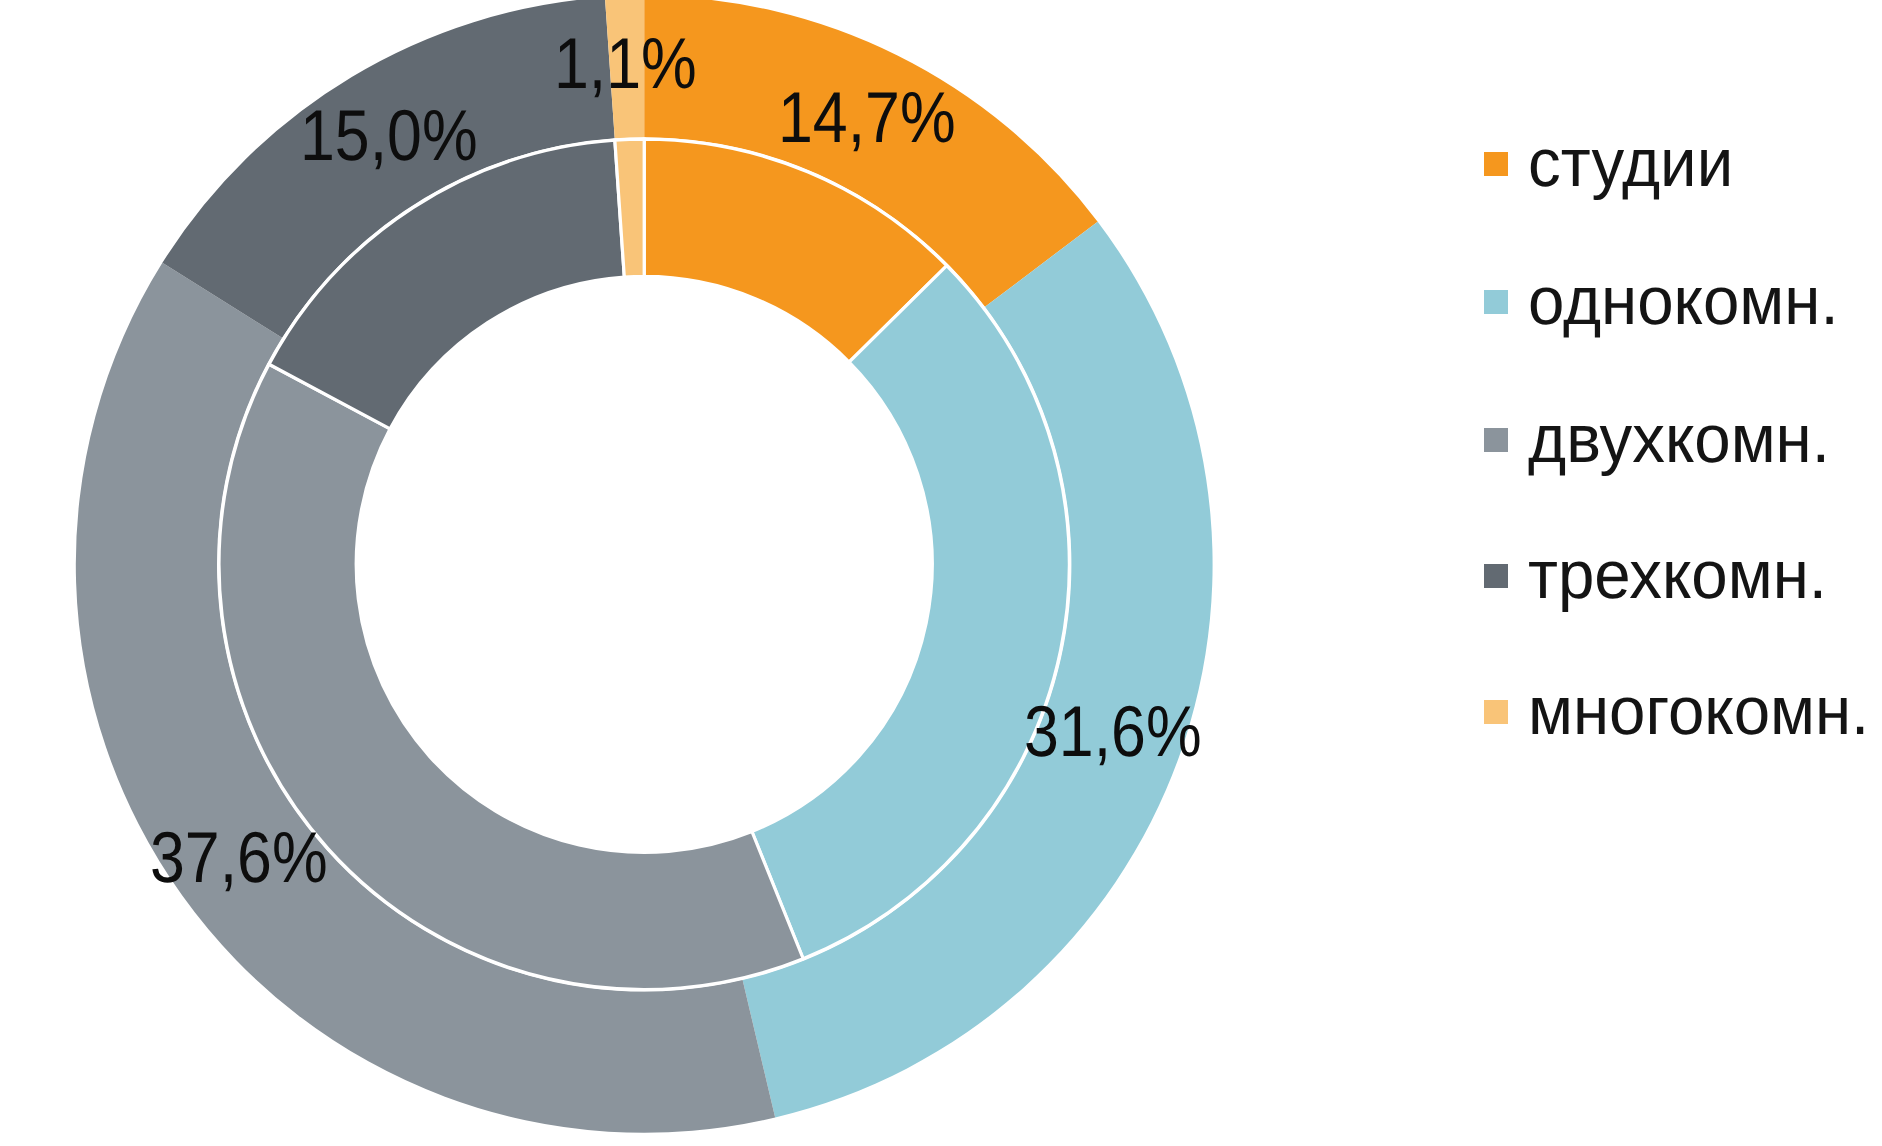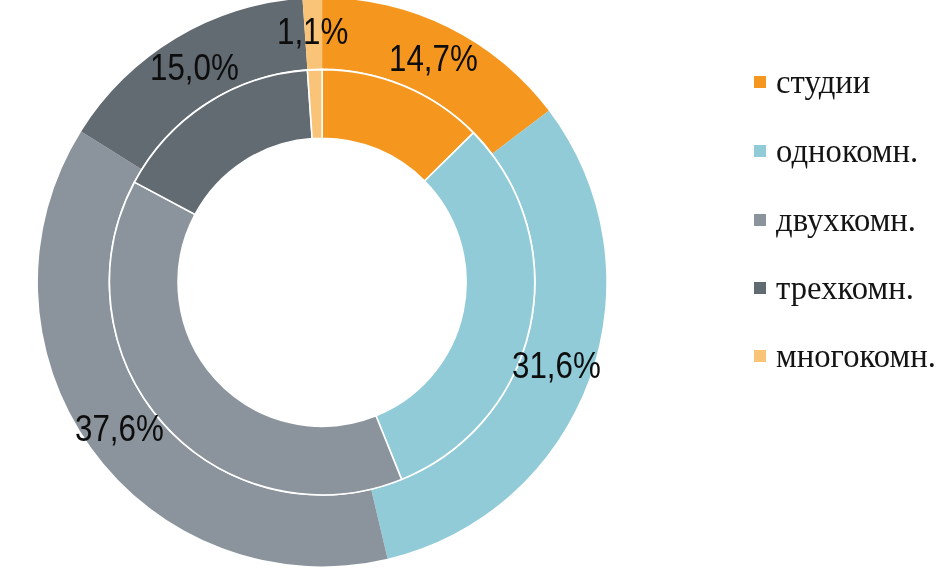--- a/index.html
+++ b/index.html
@@ -24,21 +24,21 @@
     transform:scaleX(0.87);
     transform-origin:0 0;
   }
   
   #label-studii     { left:389px; top:41px;  }
   #label-odnokomn   { left:512px; top:348px; }
   #label-dvuhkomn   { left:75px;  top:411px; }
   #label-trehkomn   { left:150px; top:50px;  }
   #label-mnogokomn  { left:277px; top:14px;  }
 
-  #legend { position:absolute; left:16px; top:0; width:892px; height:573px;font-family:Liberation Serif, serif; }
+  #legend { position:absolute; left:4px; top:0; width:892px; height:573px; }
   .legend-item   { position:absolute; left:738px; height:12px; }
   .legend-swatch { position:absolute; left:0; top:0; width:12px; height:12px; }
   .legend-label  {
     position:absolute; left:22px; top:50%;
     font-size:34px; line-height:34px; color:#141414; white-space:nowrap;
     transform:translateY(-50%) scaleX(0.962);
     transform-origin:0 50%;
   }
   #legend-item-0 { top:76px;  }
   #legend-item-1 { top:145px; }

